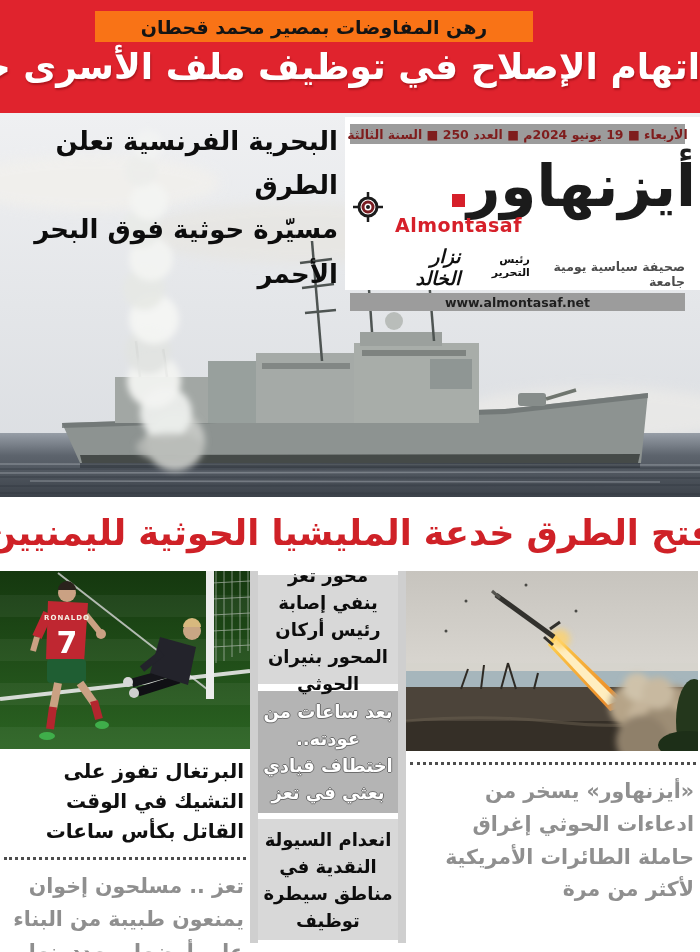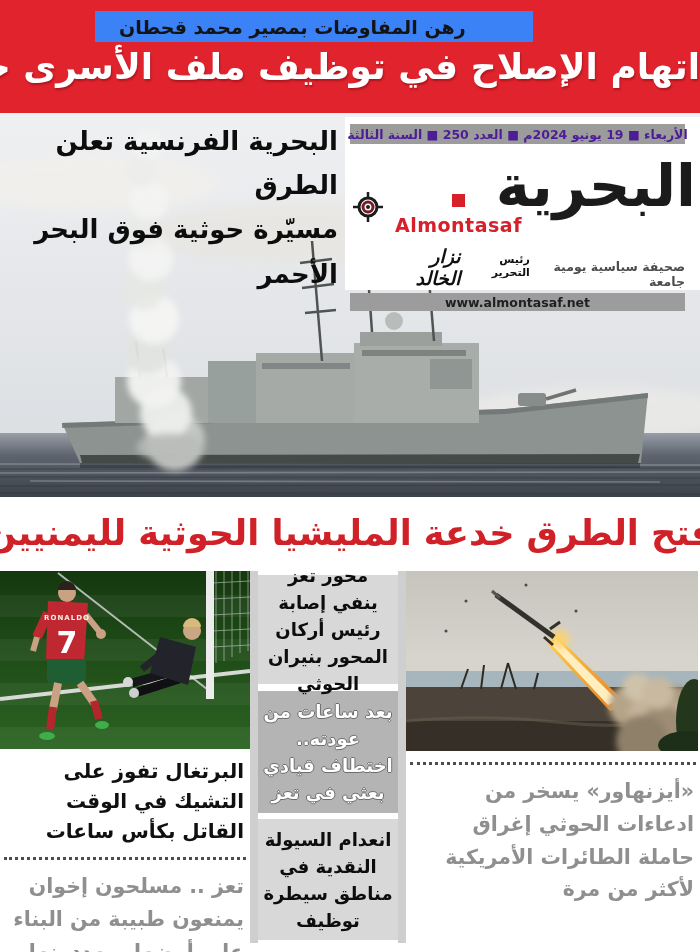--- a/index.html
+++ b/index.html
@@ -1,34 +1,34 @@
 <!DOCTYPE html>
 <html lang="ar"><head>
 <meta charset="utf-8">
 <style>
   html,body{margin:0;padding:0;background:#fff;}
   .page{position:relative;width:700px;height:952px;background:#fff;overflow:hidden;
         font-family:"DejaVu Sans",sans-serif;}
   
   .banner{position:absolute;top:0;left:0;width:700px;height:113px;background:#e0232d;}
-  .kicker-box{position:absolute;top:11px;left:95px;width:438px;height:31px;background:#3b82f6;
-        display:flex;align-items:center;justify-content:flex-start;padding:0 24px;box-sizing:border-box;}
+  .kicker-box{position:absolute;top:11px;left:95px;width:438px;height:31px;background:#f97316;
+        display:flex;align-items:center;justify-content:center;padding:0 24px;box-sizing:border-box;}
   .kicker-box span{font-size:19px;font-weight:bold;color:#141414;direction:rtl;white-space:nowrap;}
   .banner-headline{position:absolute;top:46px;left:0;width:700px;text-align:center;color:#fff;
         font-size:36px;font-weight:bold;direction:rtl;white-space:nowrap;
         text-shadow:1px 2px 2px rgba(80,0,0,.35);}
   
   .lead-photo{position:absolute;top:113px;left:0;width:700px;height:384px;}
   .lead-photo svg{display:block;}
   .photo-headline{position:absolute;top:6px;left:6px;width:332px;text-align:right;direction:rtl;
         font-size:26px;font-weight:bold;color:#0d0d0d;line-height:1.7;}
   
   .masthead{position:absolute;top:117px;left:345px;width:355px;height:173px;background:#fff;
         box-sizing:border-box;padding-top:7px;}
-  .date-bar{margin:0 15px 0 5px;height:20px;background:#9c9c9c;color:#4c1d95;font-size:12.5px;
+  .date-bar{margin:0 15px 0 5px;height:20px;background:#9c9c9c;color:#7f1d1d;font-size:12.5px;
         font-weight:bold;display:flex;align-items:center;justify-content:center;direction:rtl;white-space:nowrap;}
   .logo-area{position:relative;height:101px;}
   .logo-big{position:absolute;right:4px;top:-4px;font-size:58px;font-weight:bold;color:#1b1b1b;
         direction:rtl;letter-spacing:-2px;line-height:1.6;}
   .crosshair{position:absolute;left:8px;top:48px;width:30px;height:30px;}
   .latin-logo{position:absolute;left:50px;top:50px;display:flex;align-items:center;gap:7px;flex-direction:column;}
   .red-sq{width:13px;height:13px;background:#d6202a;display:inline-block;}
   .latin-logo span{color:#d6202a;font-size:19px;font-weight:bold;letter-spacing:.5px;}
   .tag-row{display:flex;justify-content:space-between;align-items:flex-end;padding:0 15px 0 5px;}
   .editor{display:flex;align-items:baseline;gap:6px;direction:rtl;}
@@ -159,21 +159,21 @@
     </svg>
     <div class="photo-headline">
       <div>البحرية الفرنسية تعلن الطرق</div>
       <div>مسيّرة حوثية فوق البحر الأحمر</div>
     </div>
   </div>
 
   <div class="masthead">
     <div class="date-bar">الأربعاء  ■  19 يونيو 2024م  ■  العدد 250  ■  السنة الثالثة</div>
     <div class="logo-area">
-      <div class="logo-big">البحرية</div>
+      <div class="logo-big">أيزنهاور</div>
       <svg class="crosshair" viewBox="0 0 30 30">
         <circle cx="15" cy="15" r="9" fill="none" stroke="#1c1c1c" stroke-width="3"></circle>
         <circle cx="15" cy="15" r="5" fill="none" stroke="#7a1d22" stroke-width="3"></circle>
         <circle cx="15" cy="15" r="2" fill="#1c1c1c"></circle>
         <line x1="15" y1="0" x2="15" y2="6" stroke="#1c1c1c" stroke-width="2.5"></line>
         <line x1="15" y1="24" x2="15" y2="30" stroke="#1c1c1c" stroke-width="2.5"></line>
         <line x1="0" y1="15" x2="6" y2="15" stroke="#1c1c1c" stroke-width="2.5"></line>
         <line x1="24" y1="15" x2="30" y2="15" stroke="#1c1c1c" stroke-width="2.5"></line>
       </svg>
       <div class="latin-logo">

